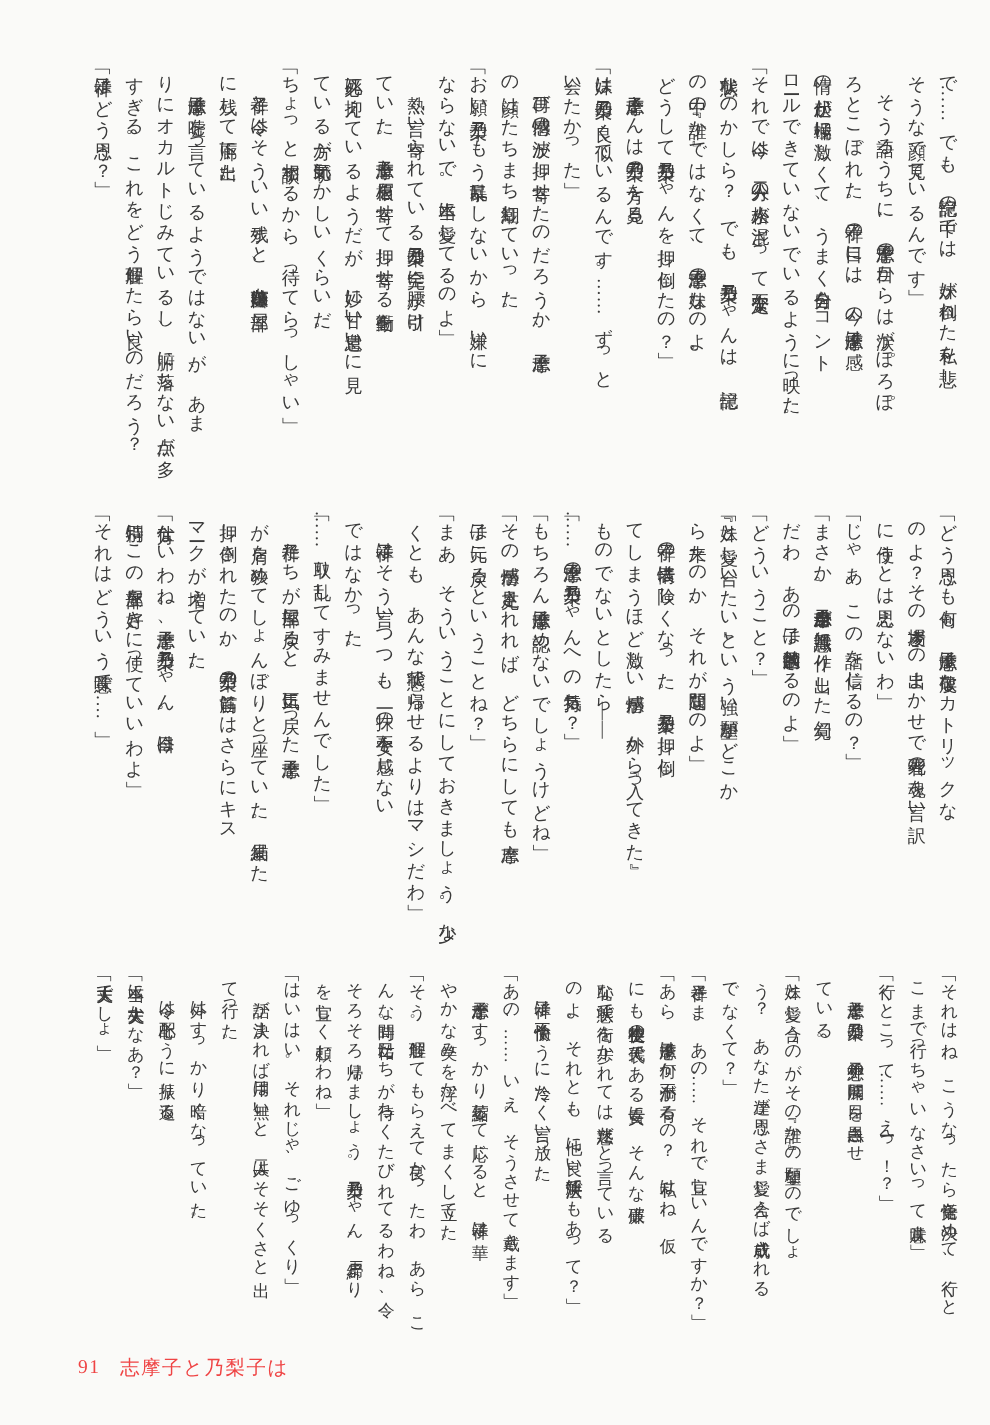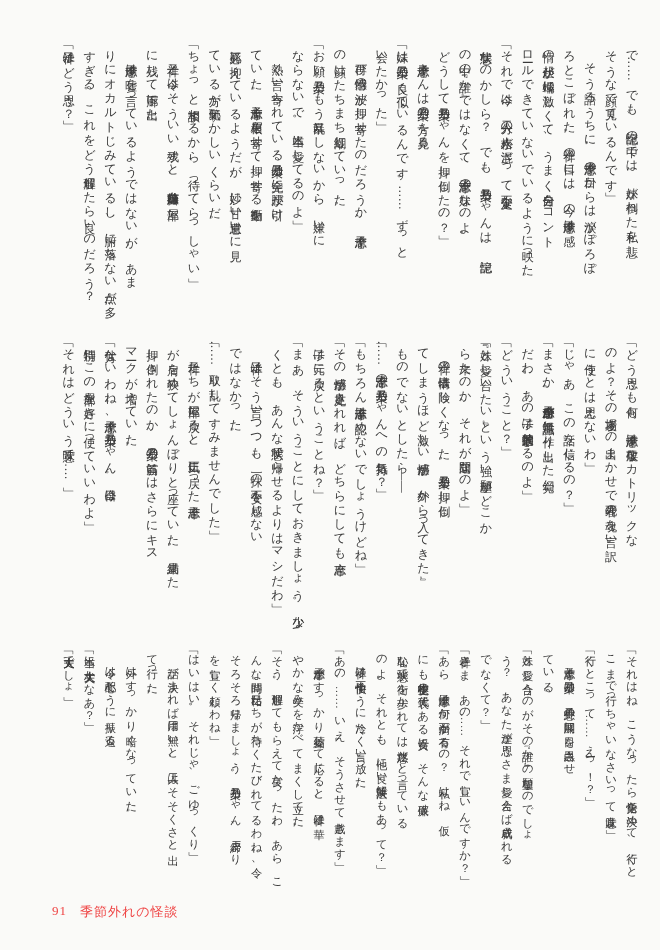--- a/index.html
+++ b/index.html
@@ -132,16 +132,16 @@
       <p>　話が決まれば用は無いと、二人はそそくさと出</p>
       <p>て行った。</p>
       <p>　外はすっかり暗くなっていた。</p>
       <p>　令は心配そうに振り返る</p>
       <p>「本当に大丈夫かなあ？」</p>
       <p>「大丈夫でしょ」</p>
     </div>
 
   <div class="footer">
     <span>91</span>
-    <span>季節外れの怪談</span>
+    <span>志摩子と乃梨子は</span>
   </div>
 
 </div>
 
 </body></html>

